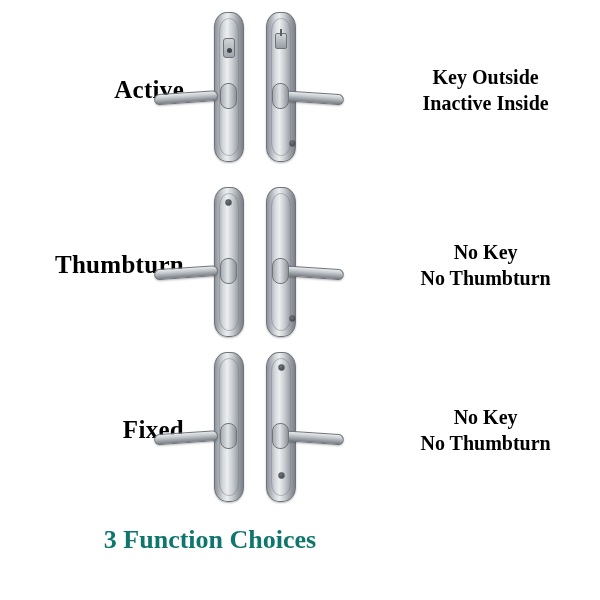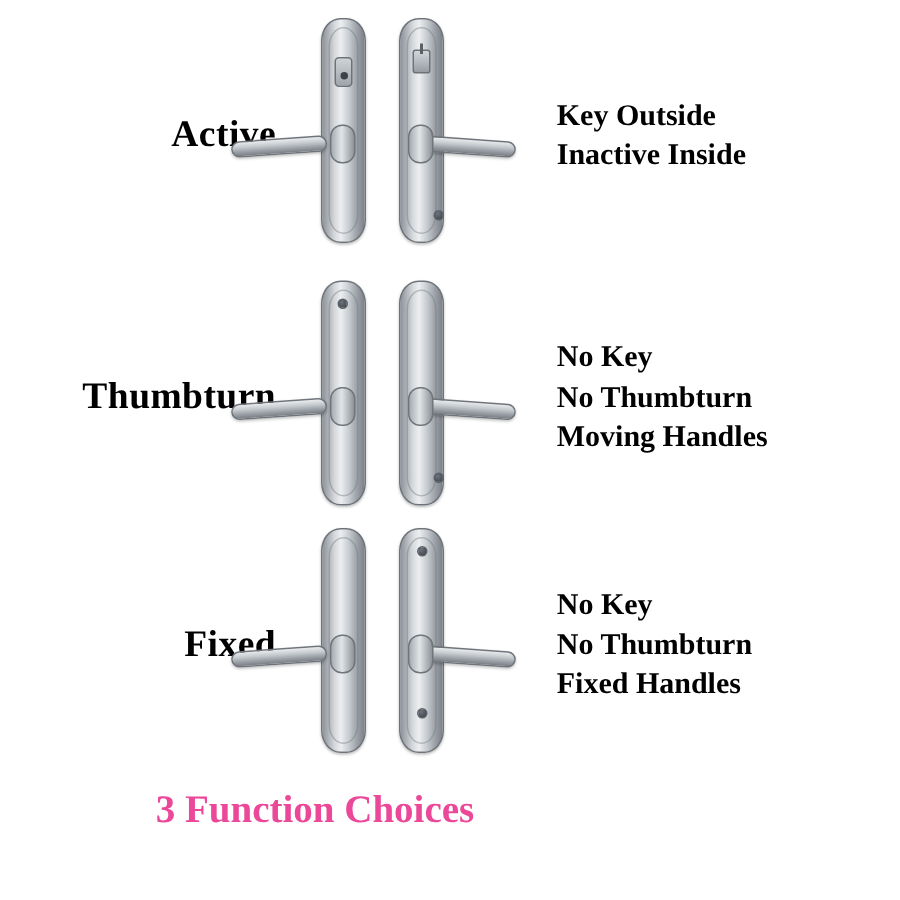--- a/index.html
+++ b/index.html
@@ -43,20 +43,21 @@
   }
 
   .hardware {
     position: relative;
     width: 170px;
     height: 180px;
   }
 
   .row-desc {
     width: 230px;
+    text-align: center;
     font-size: 20px;
     font-weight: bold;
     color: #000000;
     line-height: 1.32;
     padding-left: 8px;
   }
   .row-desc div { white-space: nowrap; }
 
   
   .plate {
@@ -185,21 +186,21 @@
 
   
   .caption {
     position: absolute;
     left: 0;
     top: 525px;
     width: 420px;
     text-align: center;
     font-size: 26px;
     font-weight: bold;
-    color: #ec4899;
+    color: #0f766e;
   }
 </style>
 </head>
 <body>
 
 <div class="board">
 
   <div class="row row-active">
     <div class="row-label">Active</div>
 
@@ -236,21 +237,20 @@
 
       <div class="lever lever-left"></div>
       <div class="lever-hub hub-left"></div>
       <div class="lever lever-right"></div>
       <div class="lever-hub hub-right"></div>
     </div>
 
     <div class="row-desc">
       <div>No Key</div>
       <div>No Thumbturn</div>
-      <div>Moving Handles</div>
     </div>
   </div>
 
   <div class="row row-dummy">
     <div class="row-label">Fixed</div>
 
     <div class="hardware">
       <div class="plate plate-left"></div>
       <div class="plate plate-right"></div>
 
@@ -259,19 +259,18 @@
 
       <div class="lever lever-left"></div>
       <div class="lever-hub hub-left"></div>
       <div class="lever lever-right"></div>
       <div class="lever-hub hub-right"></div>
     </div>
 
     <div class="row-desc">
       <div>No Key</div>
       <div>No Thumbturn</div>
-      <div>Fixed Handles</div>
     </div>
   </div>
 
   <div class="caption">3 Function Choices</div>
 
 </div>
 
 </body></html>

